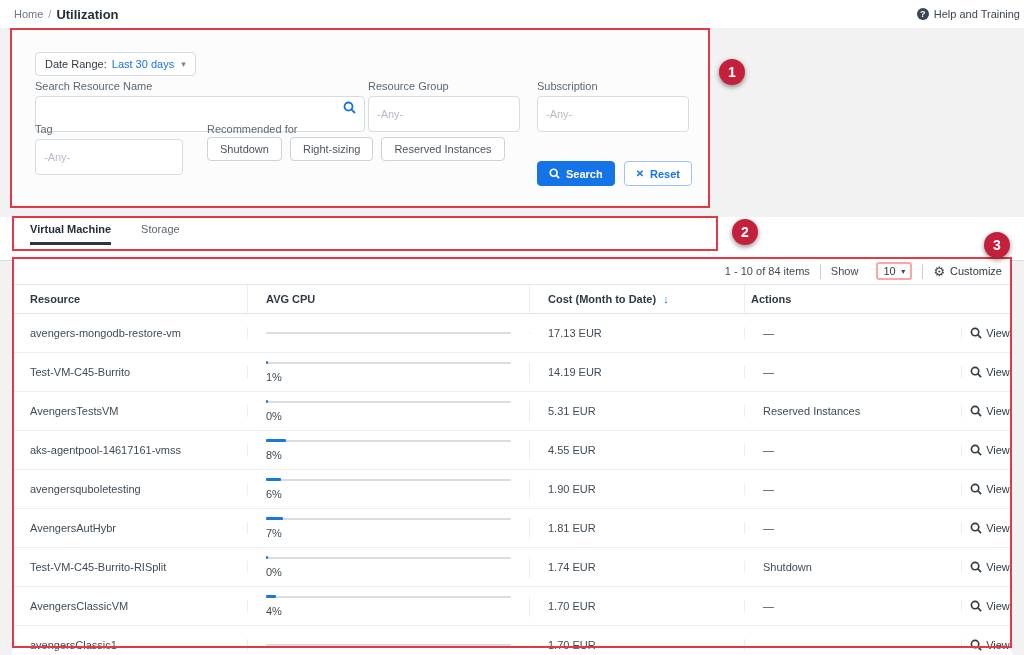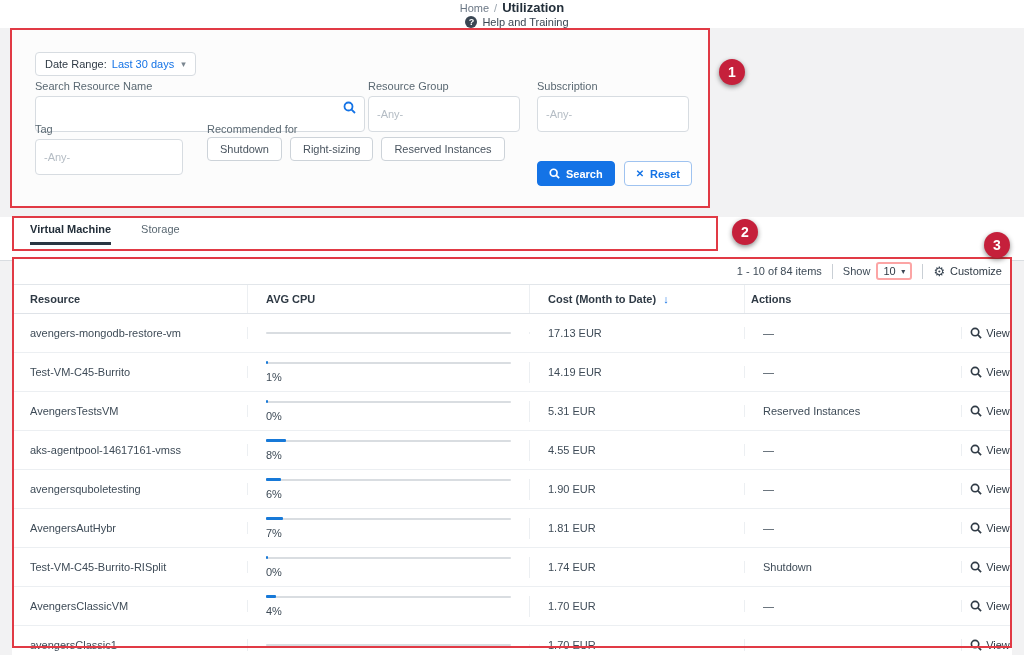--- a/index.html
+++ b/index.html
@@ -8,21 +8,21 @@
     font-family:"Liberation Sans", sans-serif;
     background:#f2f2f3;
     color:#3e4b57;
     position:relative;
     font-size:11px;
   }
   
   .topbar {
     position:absolute; left:0; top:0; width:1024px; height:28px;
     background:#ffffff; display:flex; align-items:center;
-    justify-content:space-between; padding:0 14px; z-index:2;flex-direction:column;
+    justify-content:space-between; padding:0 14px; z-index:2;
   }
   .crumbs { display:flex; align-items:center; gap:5px; }
   .crumb-home { color:#6b7785; font-size:11px; cursor:pointer; }
   .crumb-sep { color:#9aa4ae; }
   .crumb-current { color:#232f3a; font-size:13px; font-weight:bold; }
   .help-link { display:flex; align-items:center; gap:5px; color:#3a4653; white-space:nowrap; margin-right:-10px; cursor:pointer; }
   .help-q {
     width:12px; height:12px; border-radius:50%; background:#3a4653; color:#fff;
     font-size:9px; font-weight:bold; display:inline-flex; align-items:center; justify-content:center;
   }
@@ -73,21 +73,21 @@
   
   .table-card {
     position:absolute; left:12px; top:258px; width:1000px; height:397px;
     background:#fff; z-index:1;
   }
   .pagbar {
     height:26px; display:flex; align-items:center; justify-content:flex-end;
     gap:10px; padding-right:10px; color:#3e4b57;
   }
   .pag-div { width:1px; height:15px; background:#c9cfd5; }
-  .show-wrap { display:flex; align-items:center; gap:6px; }
+  .show-wrap { display:flex; align-items:center; gap:18px; }
   .mini-select {
     border:2px solid #fca5a5; border-radius:3px; height:18px; min-width:36px;
     display:flex; align-items:center; justify-content:space-between; gap:4px;
     padding:0 5px; background:#fff; cursor:pointer; color:#2f3a45;
   }
   .mini-select .caret { font-size:8px; color:#3a4653; }
   .customize { display:flex; align-items:center; gap:5px; color:#2f3a45; cursor:pointer; }
   .gear { font-size:13px; color:#3a4653; }
   .thead { display:flex; height:30px; border-top:1px solid #e2e6ea; border-bottom:1px solid #dfe3e8; align-items:center; font-weight:bold; color:#2f3a45; }
   .th, .td { padding-left:18px; }

